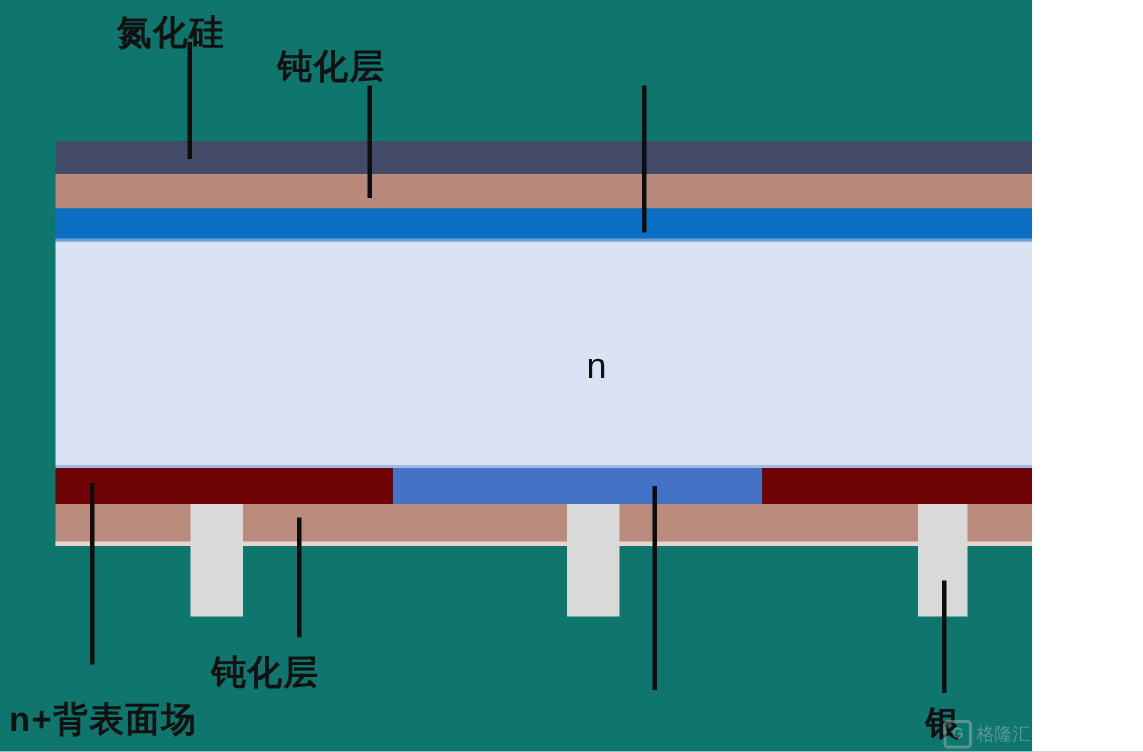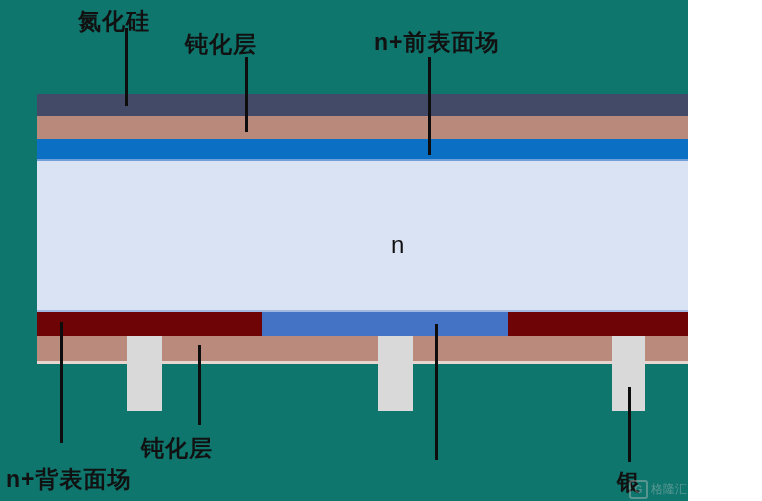--- a/index.html
+++ b/index.html
@@ -103,21 +103,20 @@
   <div class="leader leader-sin"></div>
   <div class="leader leader-pass-top"></div>
   <div class="leader leader-fsf"></div>
   <div class="leader leader-bsf"></div>
   <div class="leader leader-pass-bot"></div>
   <div class="leader leader-emitter"></div>
   <div class="leader leader-silver"></div>
 
   <div class="lbl lbl-sin">氮化硅</div>
   <div class="lbl lbl-pass-top">钝化层</div>
-  <div class="lbl lbl-fsf">n+前表面场</div>
   <div class="lbl lbl-base">n</div>
   <div class="lbl lbl-pass-bot">钝化层</div>
   <div class="lbl lbl-bsf">n+背表面场</div>
   <div class="lbl lbl-silver">银</div>
 
   <div class="watermark">
     <span class="wm-icon">G</span>
     <span class="wm-text">格隆汇</span>
   </div>
 

